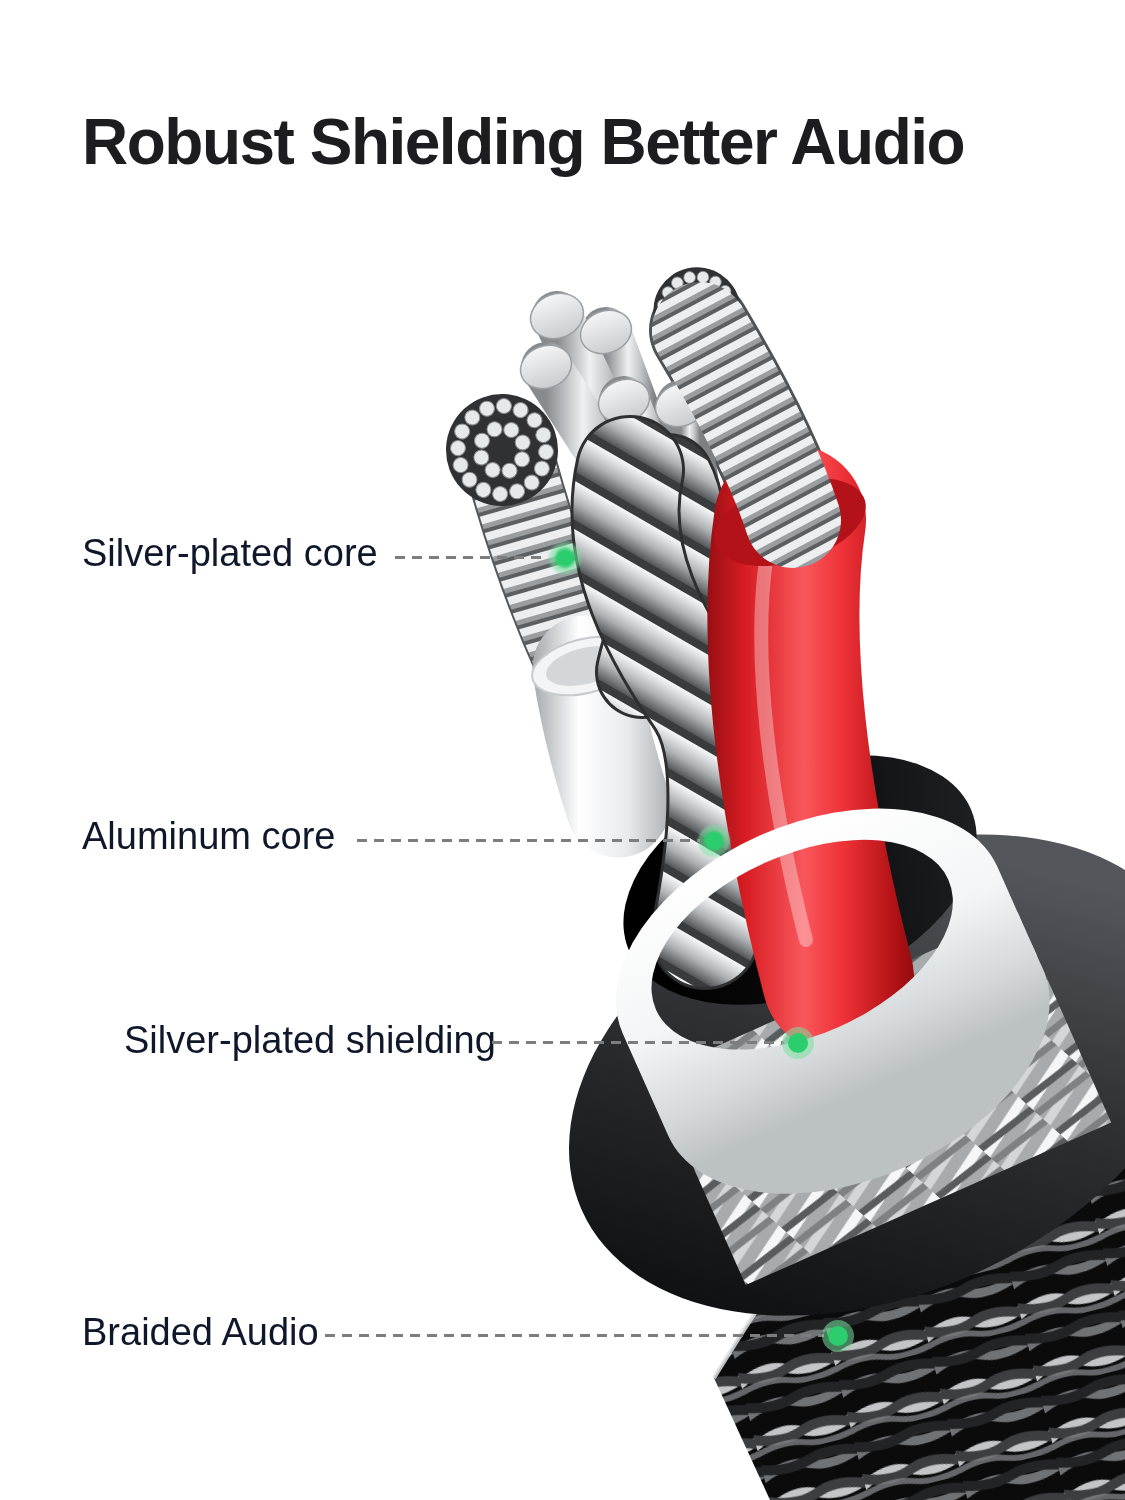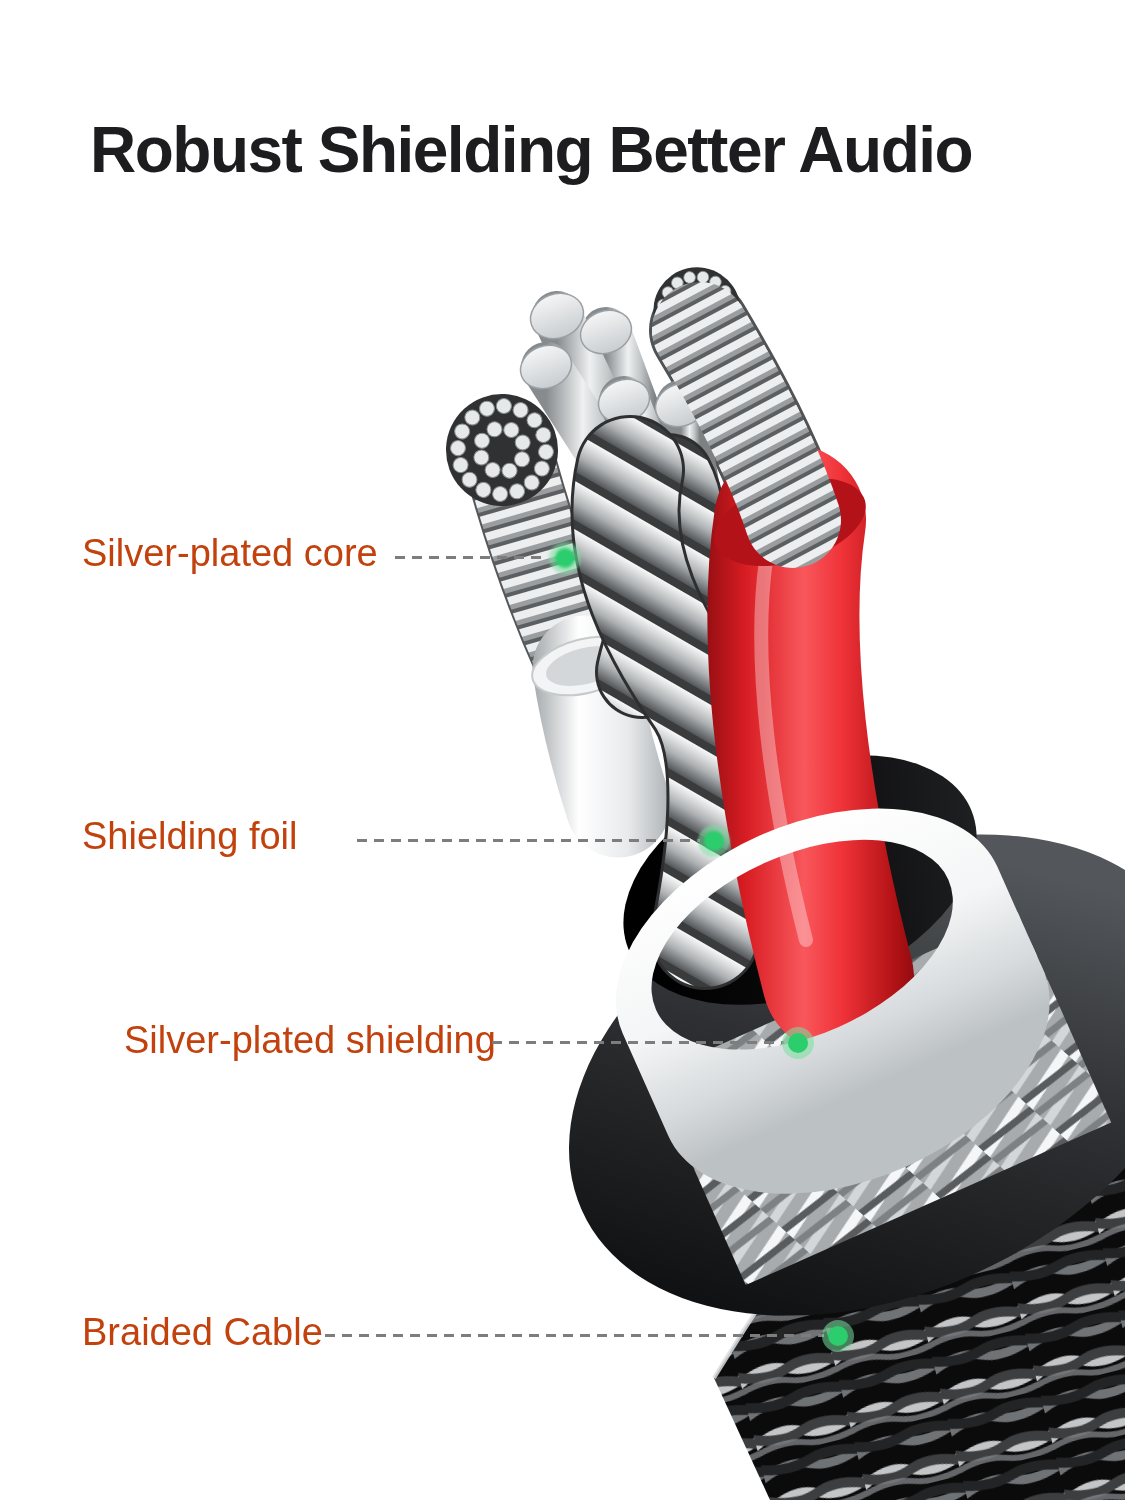--- a/index.html
+++ b/index.html
@@ -2,25 +2,25 @@
 <html><head>
 <meta charset="utf-8">
 <style>
   html,body{margin:0;padding:0;background:#ffffff;}
   .canvas{
     position:relative;width:1125px;height:1500px;overflow:hidden;background:#ffffff;
     font-family:"Liberation Sans",sans-serif;
   }
   .illustration{position:absolute;left:0;top:0;width:1125px;height:1500px;}
   .page-title{
-    position:absolute;left:82px;top:105px;margin:8px;
+    position:absolute;left:82px;top:105px;margin:0;
     font-size:64px;font-weight:700;letter-spacing:-1.5px;color:#1d1d1f;white-space:nowrap;
   }
   .callout-label{
-    position:absolute;font-size:38px;font-weight:400;color:#c2410c;white-space:nowrap;line-height:1.1;
+    position:absolute;font-size:38px;font-weight:400;color:#0f172a;white-space:nowrap;line-height:1.1;
   }
   #co1 .callout-label{left:82px;top:533px;}
   #co2 .callout-label{left:82px;top:816px;}
   #co3 .callout-label{left:82px;top:1020px;margin-left:42px;}
   #co4 .callout-label{left:82px;top:1312px;}
   .leader{
     position:absolute;height:3px;
     background:repeating-linear-gradient(90deg,#7d7d7d 0 10px,transparent 10px 17px);
   }
   #co1 .leader{left:395px;top:556px;width:152px;}
@@ -227,30 +227,30 @@
 
   <h1 class="page-title">Robust Shielding Better Audio</h1>
 
   <div id="co1">
     <span class="callout-label">Silver-plated core</span>
     <div class="leader"></div>
     <div class="dot"></div>
   </div>
 
   <div id="co2">
-    <span class="callout-label">Shielding foil</span>
+    <span class="callout-label">Aluminum core</span>
     <div class="leader"></div>
     <div class="dot"></div>
   </div>
 
   <div id="co3">
     <span class="callout-label">Silver-plated shielding</span>
     <div class="leader"></div>
     <div class="dot"></div>
   </div>
 
   <div id="co4">
-    <span class="callout-label">Braided Cable</span>
+    <span class="callout-label">Braided Audio</span>
     <div class="leader"></div>
     <div class="dot"></div>
   </div>
 
 </div>
 
 </body></html>

